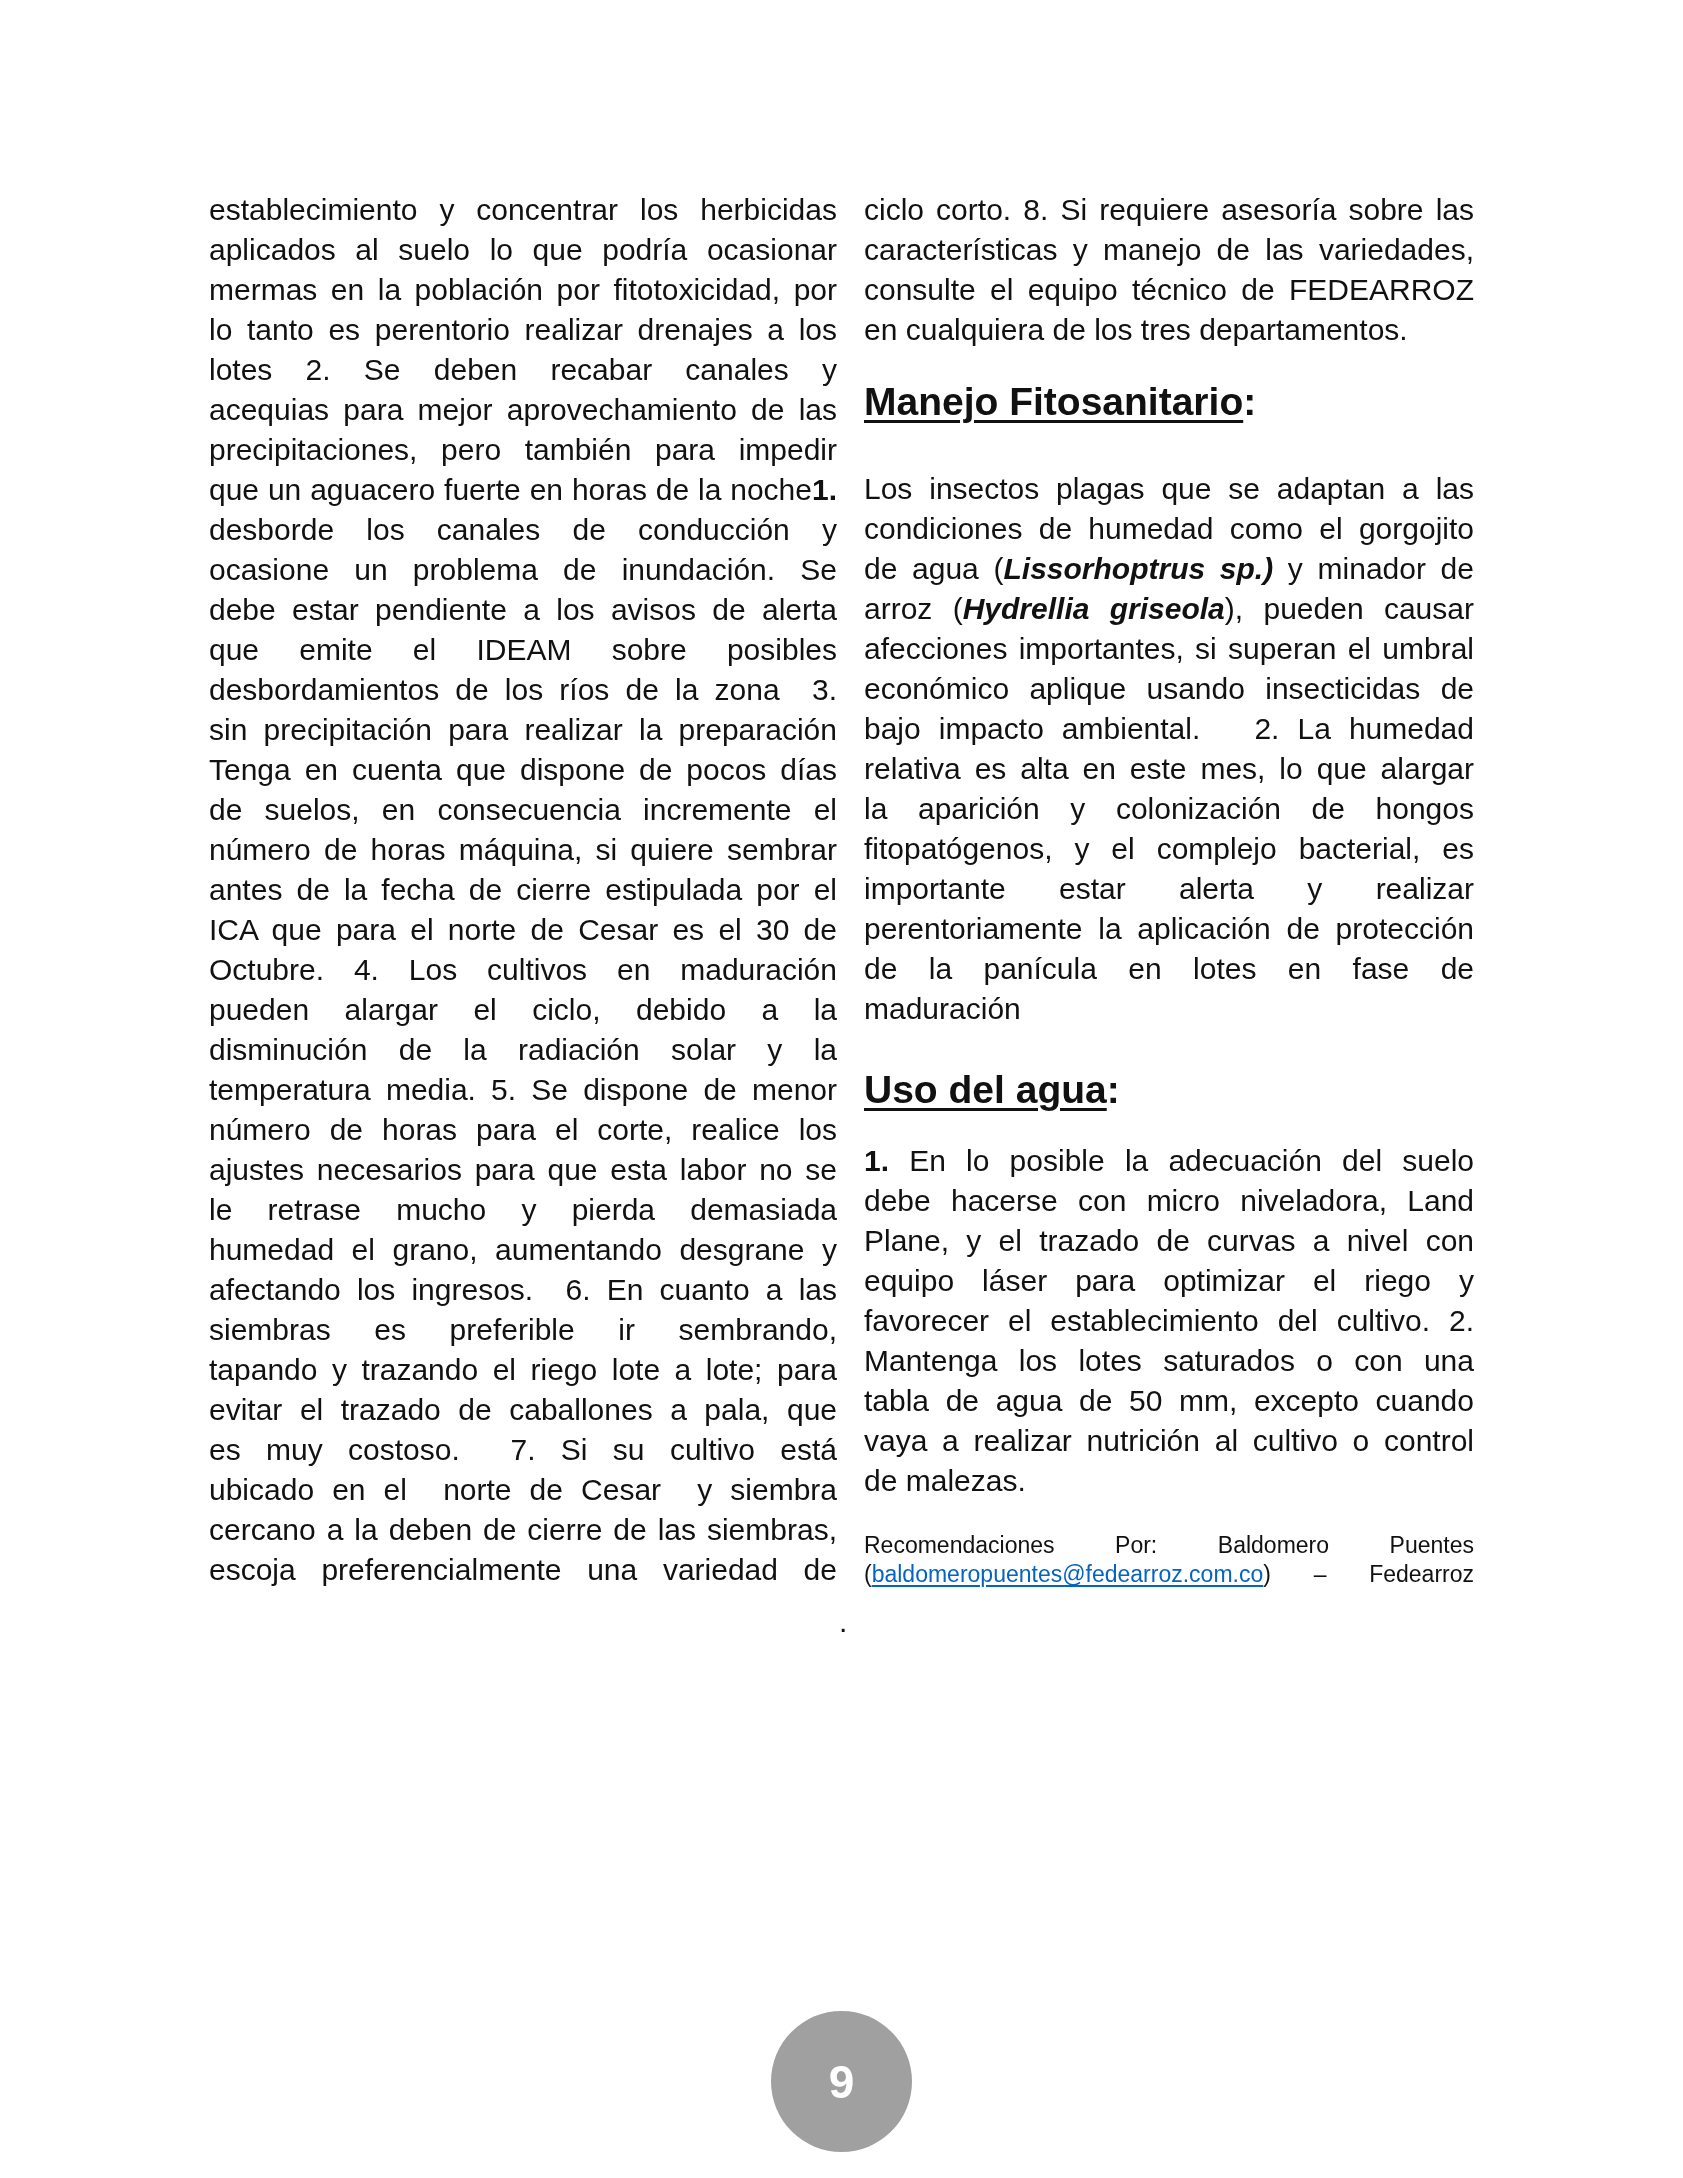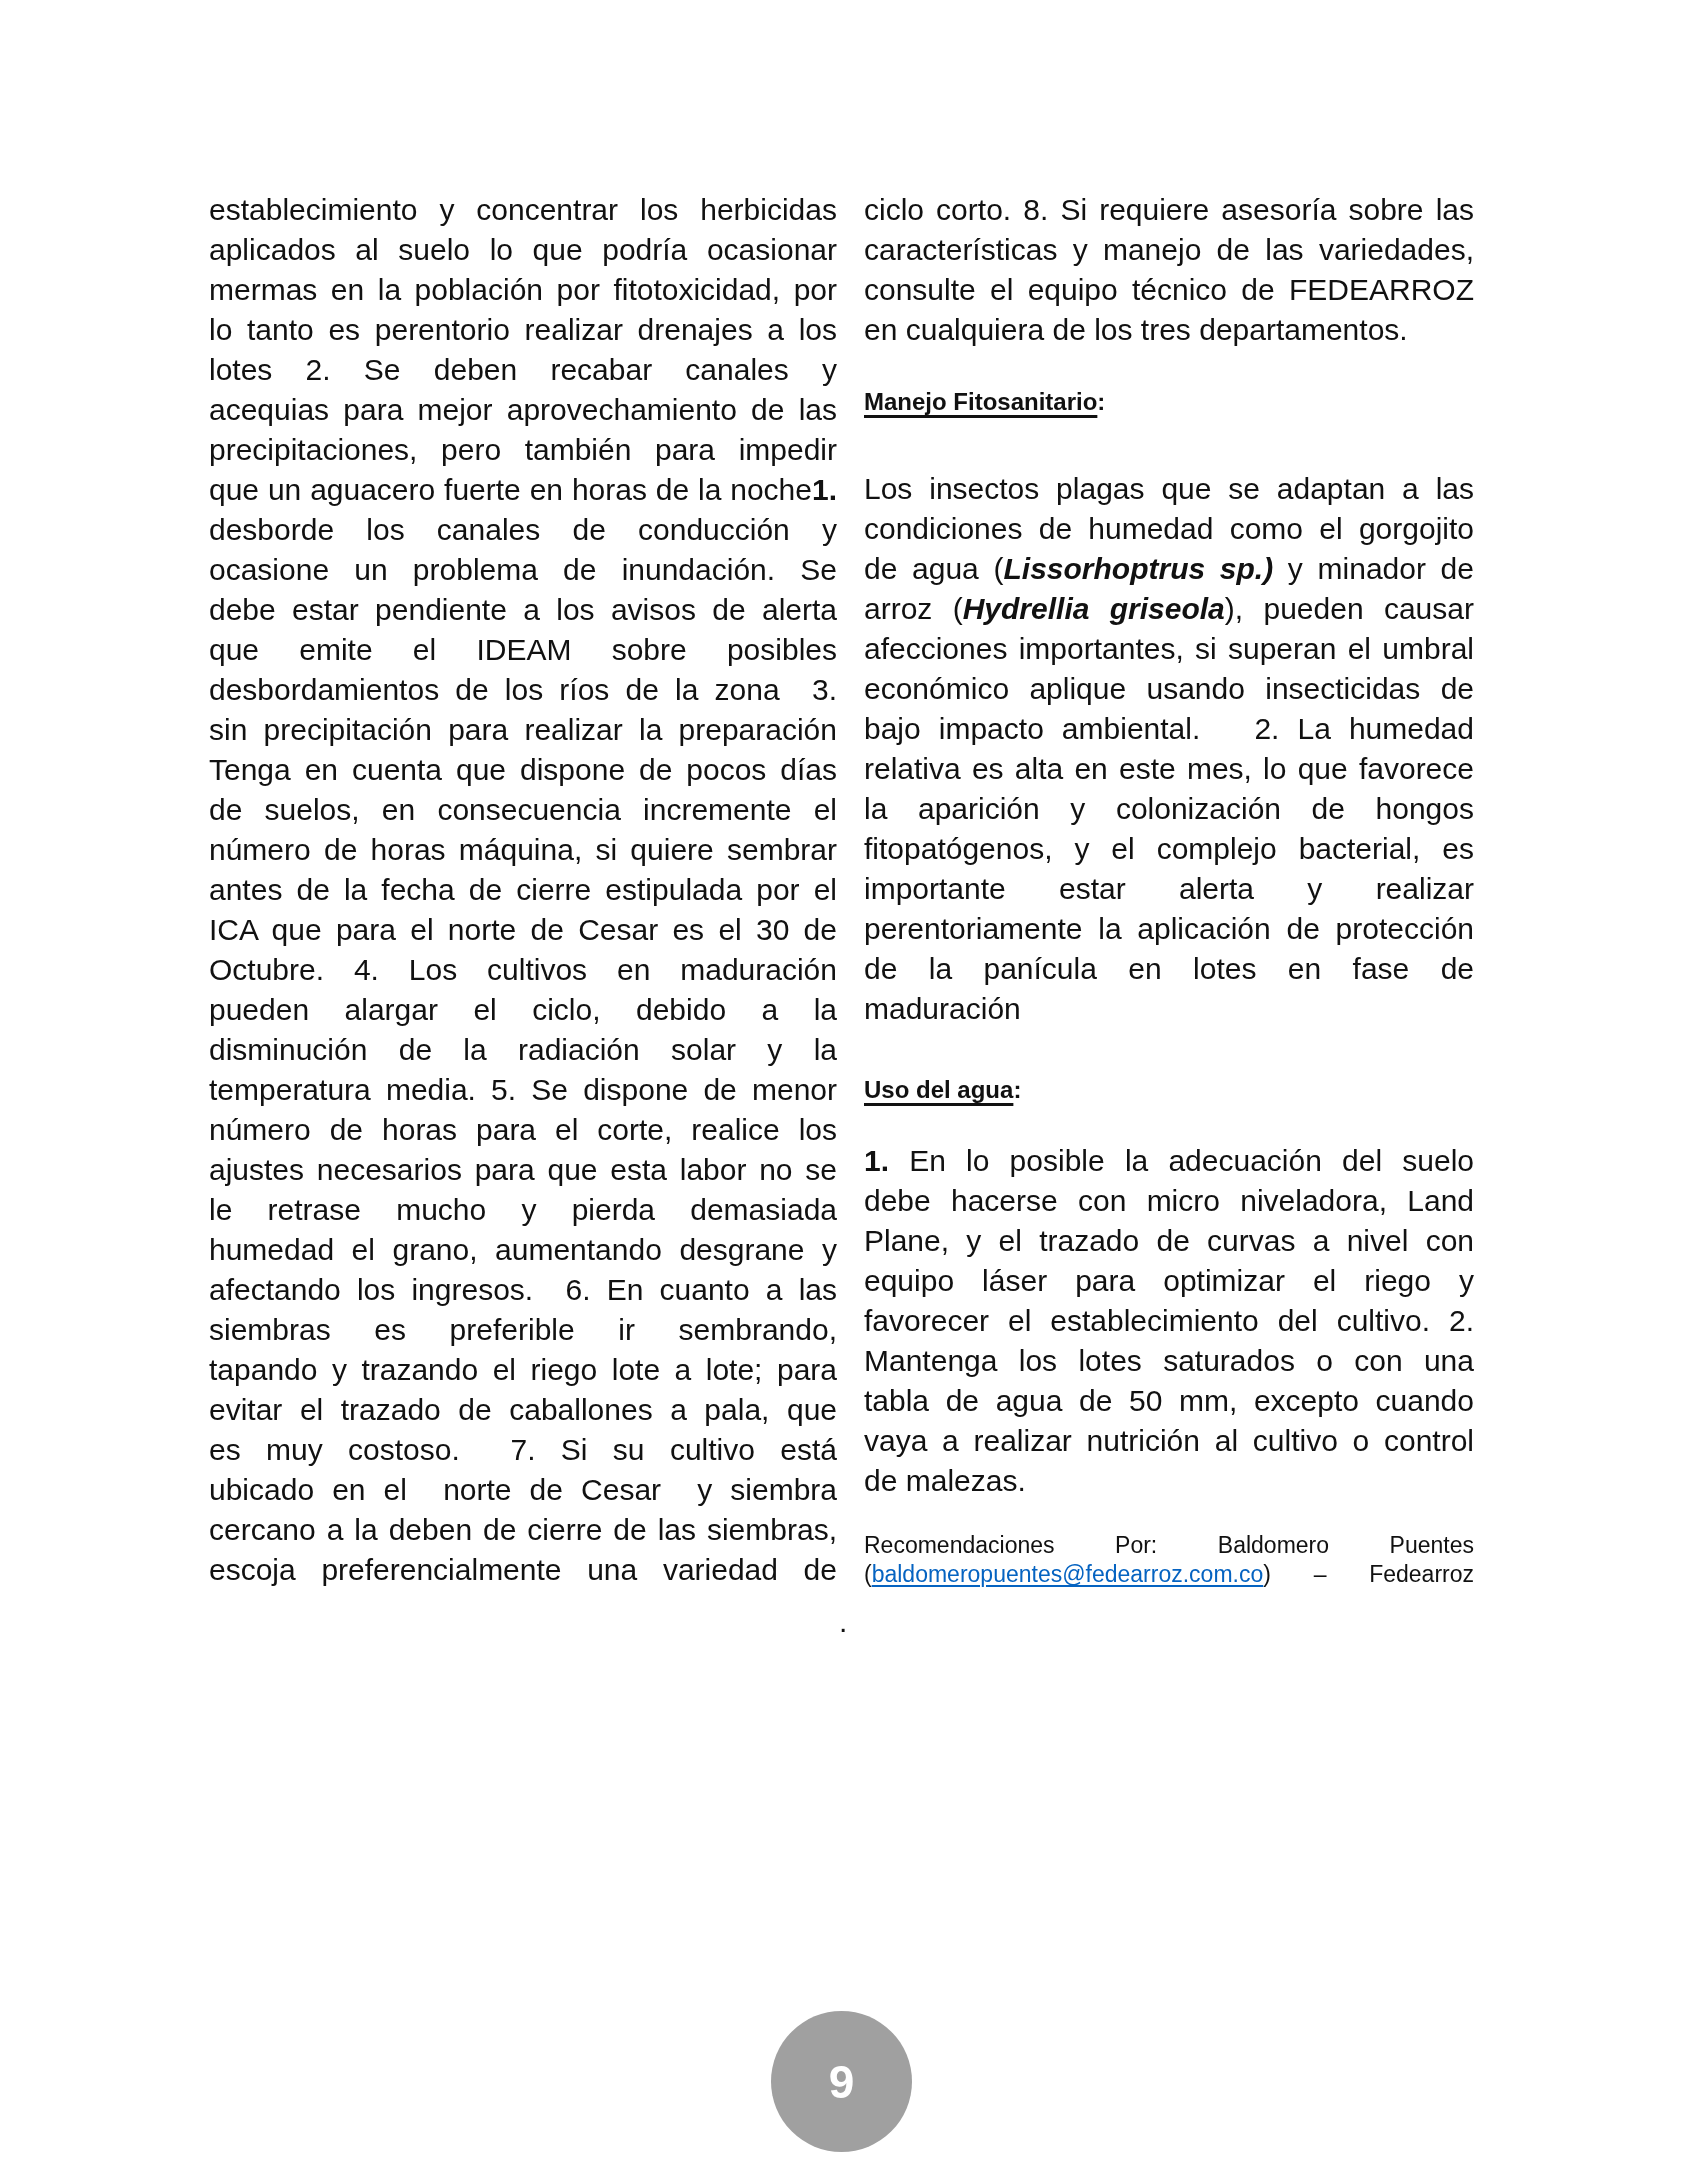--- a/index.html
+++ b/index.html
@@ -12,21 +12,21 @@
   .line {
     font-size:30px; line-height:40px;
     text-align:justify; text-align-last:justify;
     white-space:pre-wrap;
   }
   .par-endleft .line:last-child { text-align-last:left; }
   .seg { }
   .b { font-weight:bold; }
   .i { font-style:italic; }
   .link { color:#0563c1; text-decoration:underline; text-underline-offset:3px; }
-  .heading { position:absolute; font-size:24px; line-height:40px; font-weight:bold; color:#111111; }
+  .heading { position:absolute; font-size:39px; line-height:40px; font-weight:bold; color:#111111; }
   .heading .u { text-decoration:underline; text-decoration-thickness:2.5px; text-underline-offset:5px; }
   .footer .line { font-size:23px; line-height:29px; }
   .stray { position:absolute; font-size:30px; line-height:40px; color:#111111; }
   .badge {
     position:absolute; left:771px; top:2011px; width:141px; height:141px;
     background:#a0a0a0; border-radius:50%;
     display:flex; align-items:center; justify-content:center;
     color:#ffffff; font-size:46px; font-weight:bold;
   }
 </style>
@@ -88,21 +88,21 @@
 
   <div class="block par-endleft" style="left:864px; top:469px; width:610px;">
 
   <div class="line">Los insectos plagas que se adaptan a las</div>
       <div class="line">condiciones de humedad como el gorgojito</div>
       <div class="line"><span class="seg">de agua (</span><span class="seg b i">Lissorhoptrus sp.)</span><span class="seg"> y minador de</span></div>
       <div class="line"><span class="seg">arroz (</span><span class="seg b i">Hydrellia griseola</span><span class="seg">), pueden causar</span></div>
       <div class="line">afecciones importantes, si superan el umbral</div>
       <div class="line">económico aplique usando insecticidas de</div>
       <div class="line">bajo impacto ambiental.   2. La humedad</div>
-      <div class="line">relativa es alta en este mes, lo que favorece</div>
+      <div class="line">relativa es alta en este mes, lo que alargar</div>
       <div class="line">la aparición y colonización de hongos</div>
       <div class="line">fitopatógenos, y el complejo bacterial, es</div>
       <div class="line">importante estar alerta y realizar</div>
       <div class="line">perentoriamente la aplicación de protección</div>
       <div class="line">de la panícula en lotes en fase de</div>
       <div class="line">maduración</div>
     </div>
 
   <div class="heading" style="left:864px; top:1070px;">
     <span class="u">Uso del agua</span><span>:</span>

